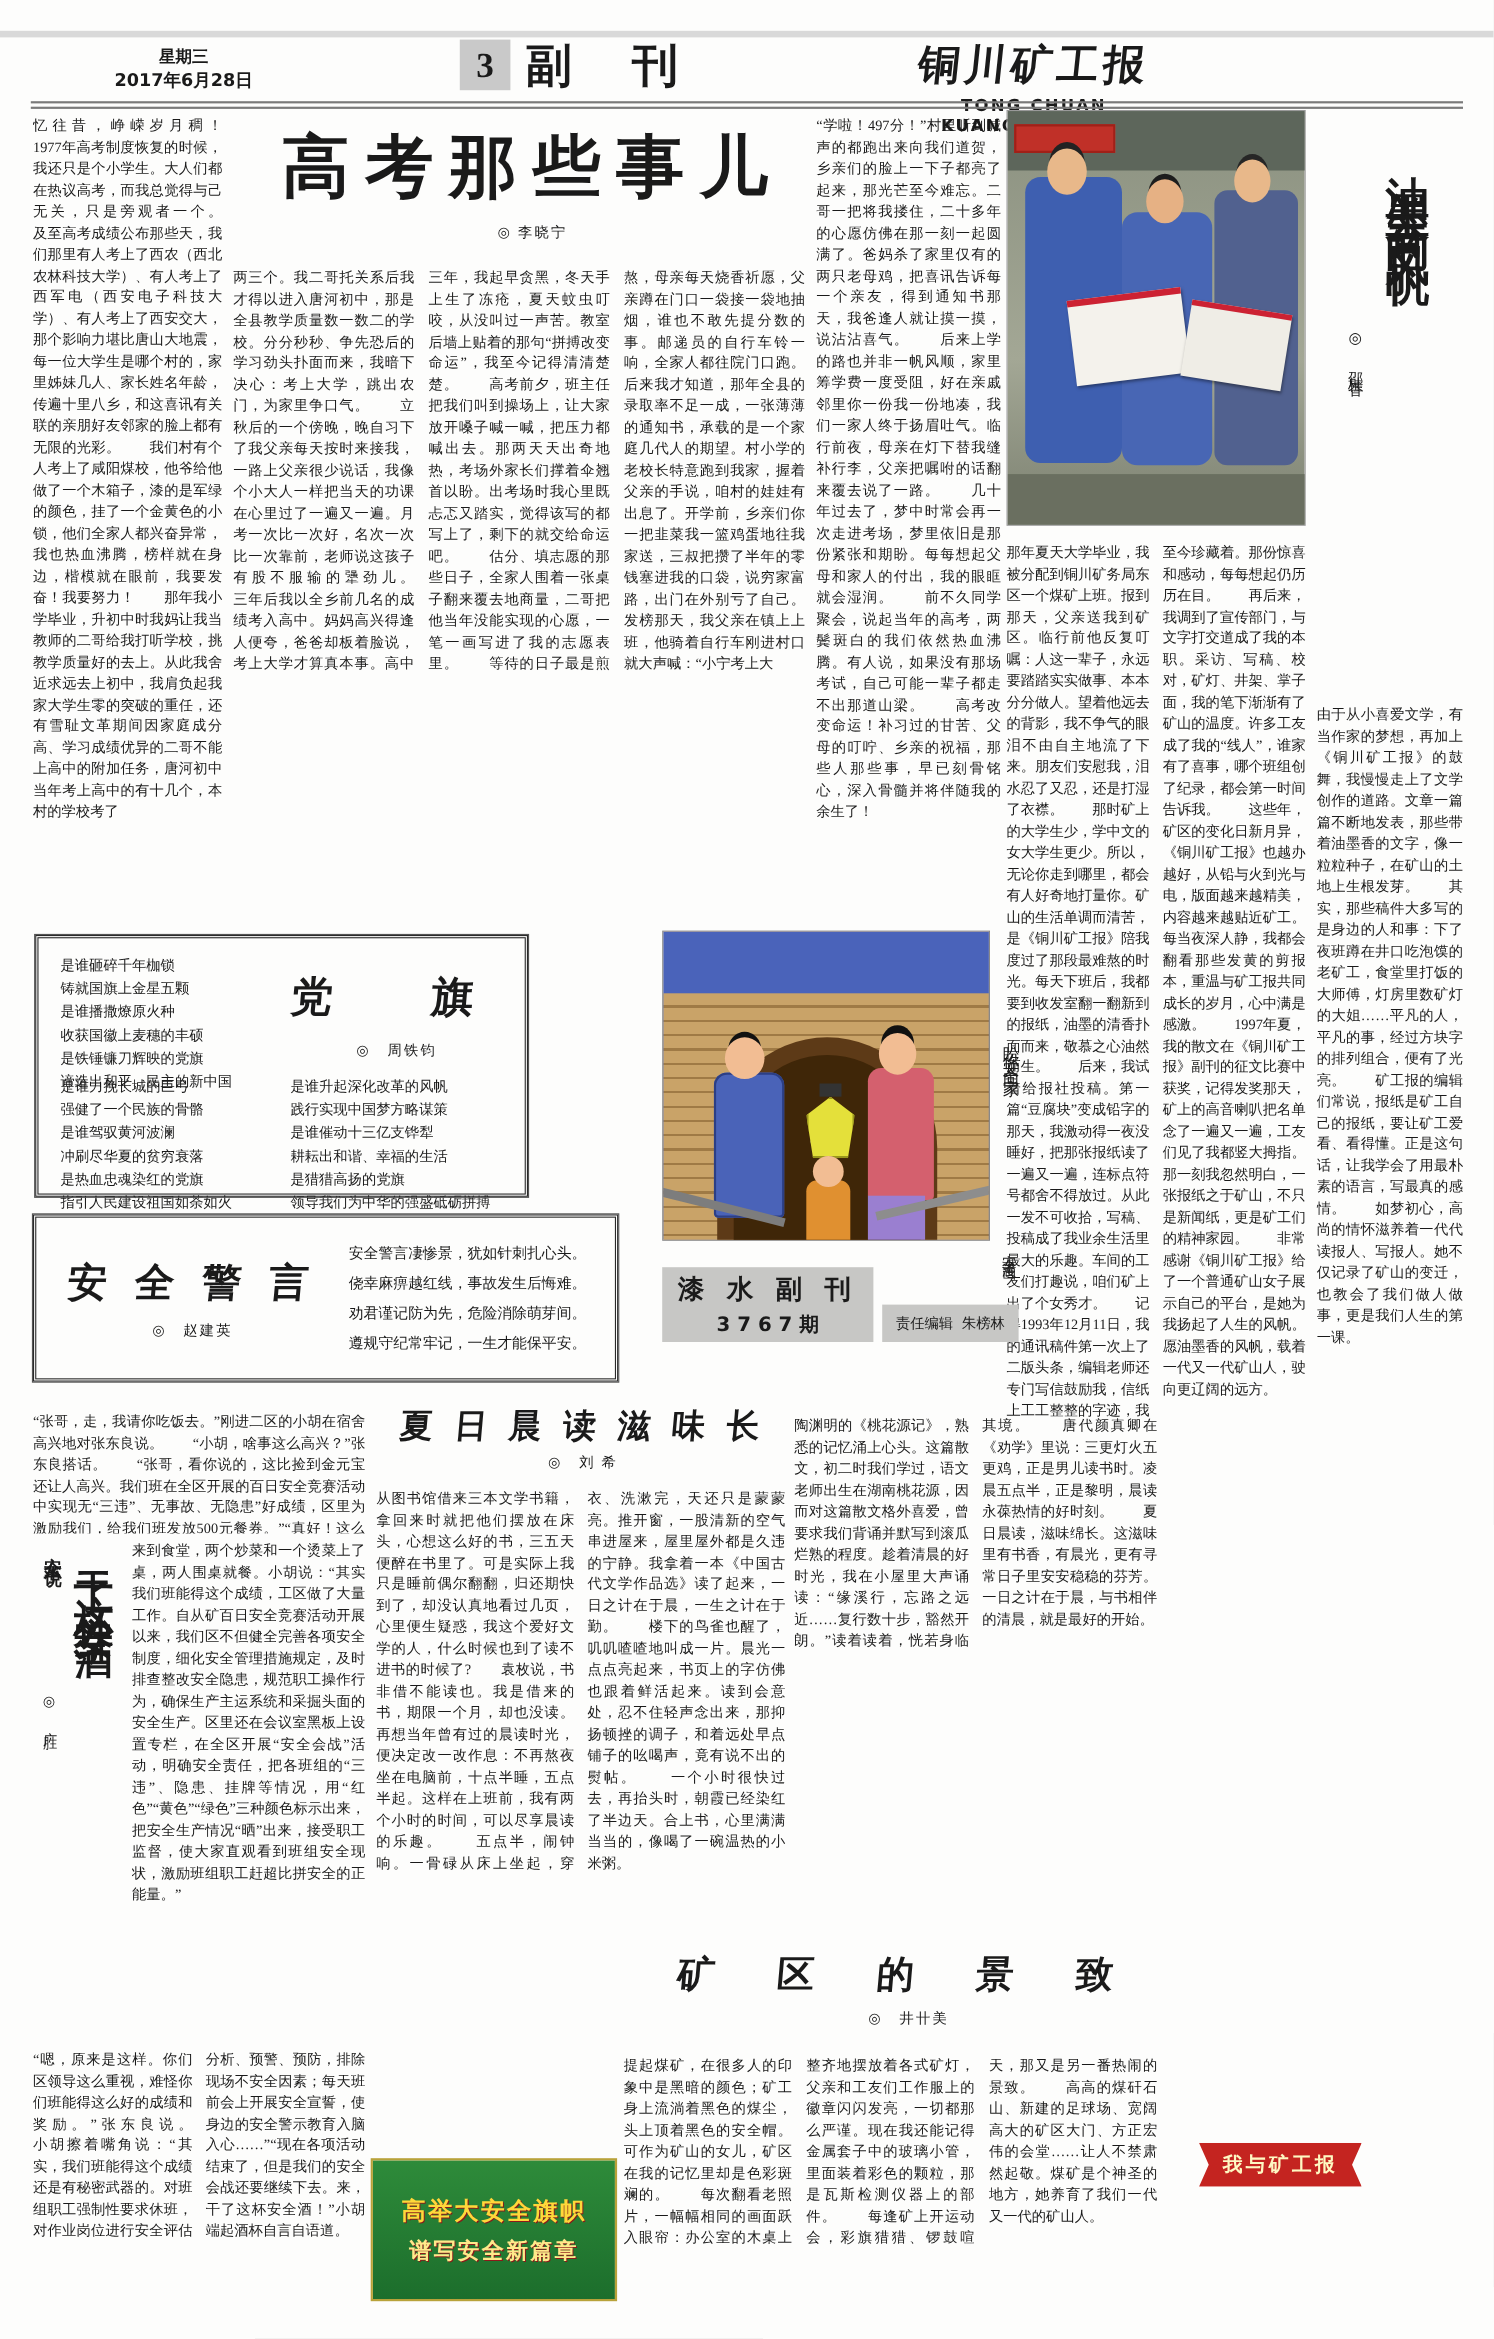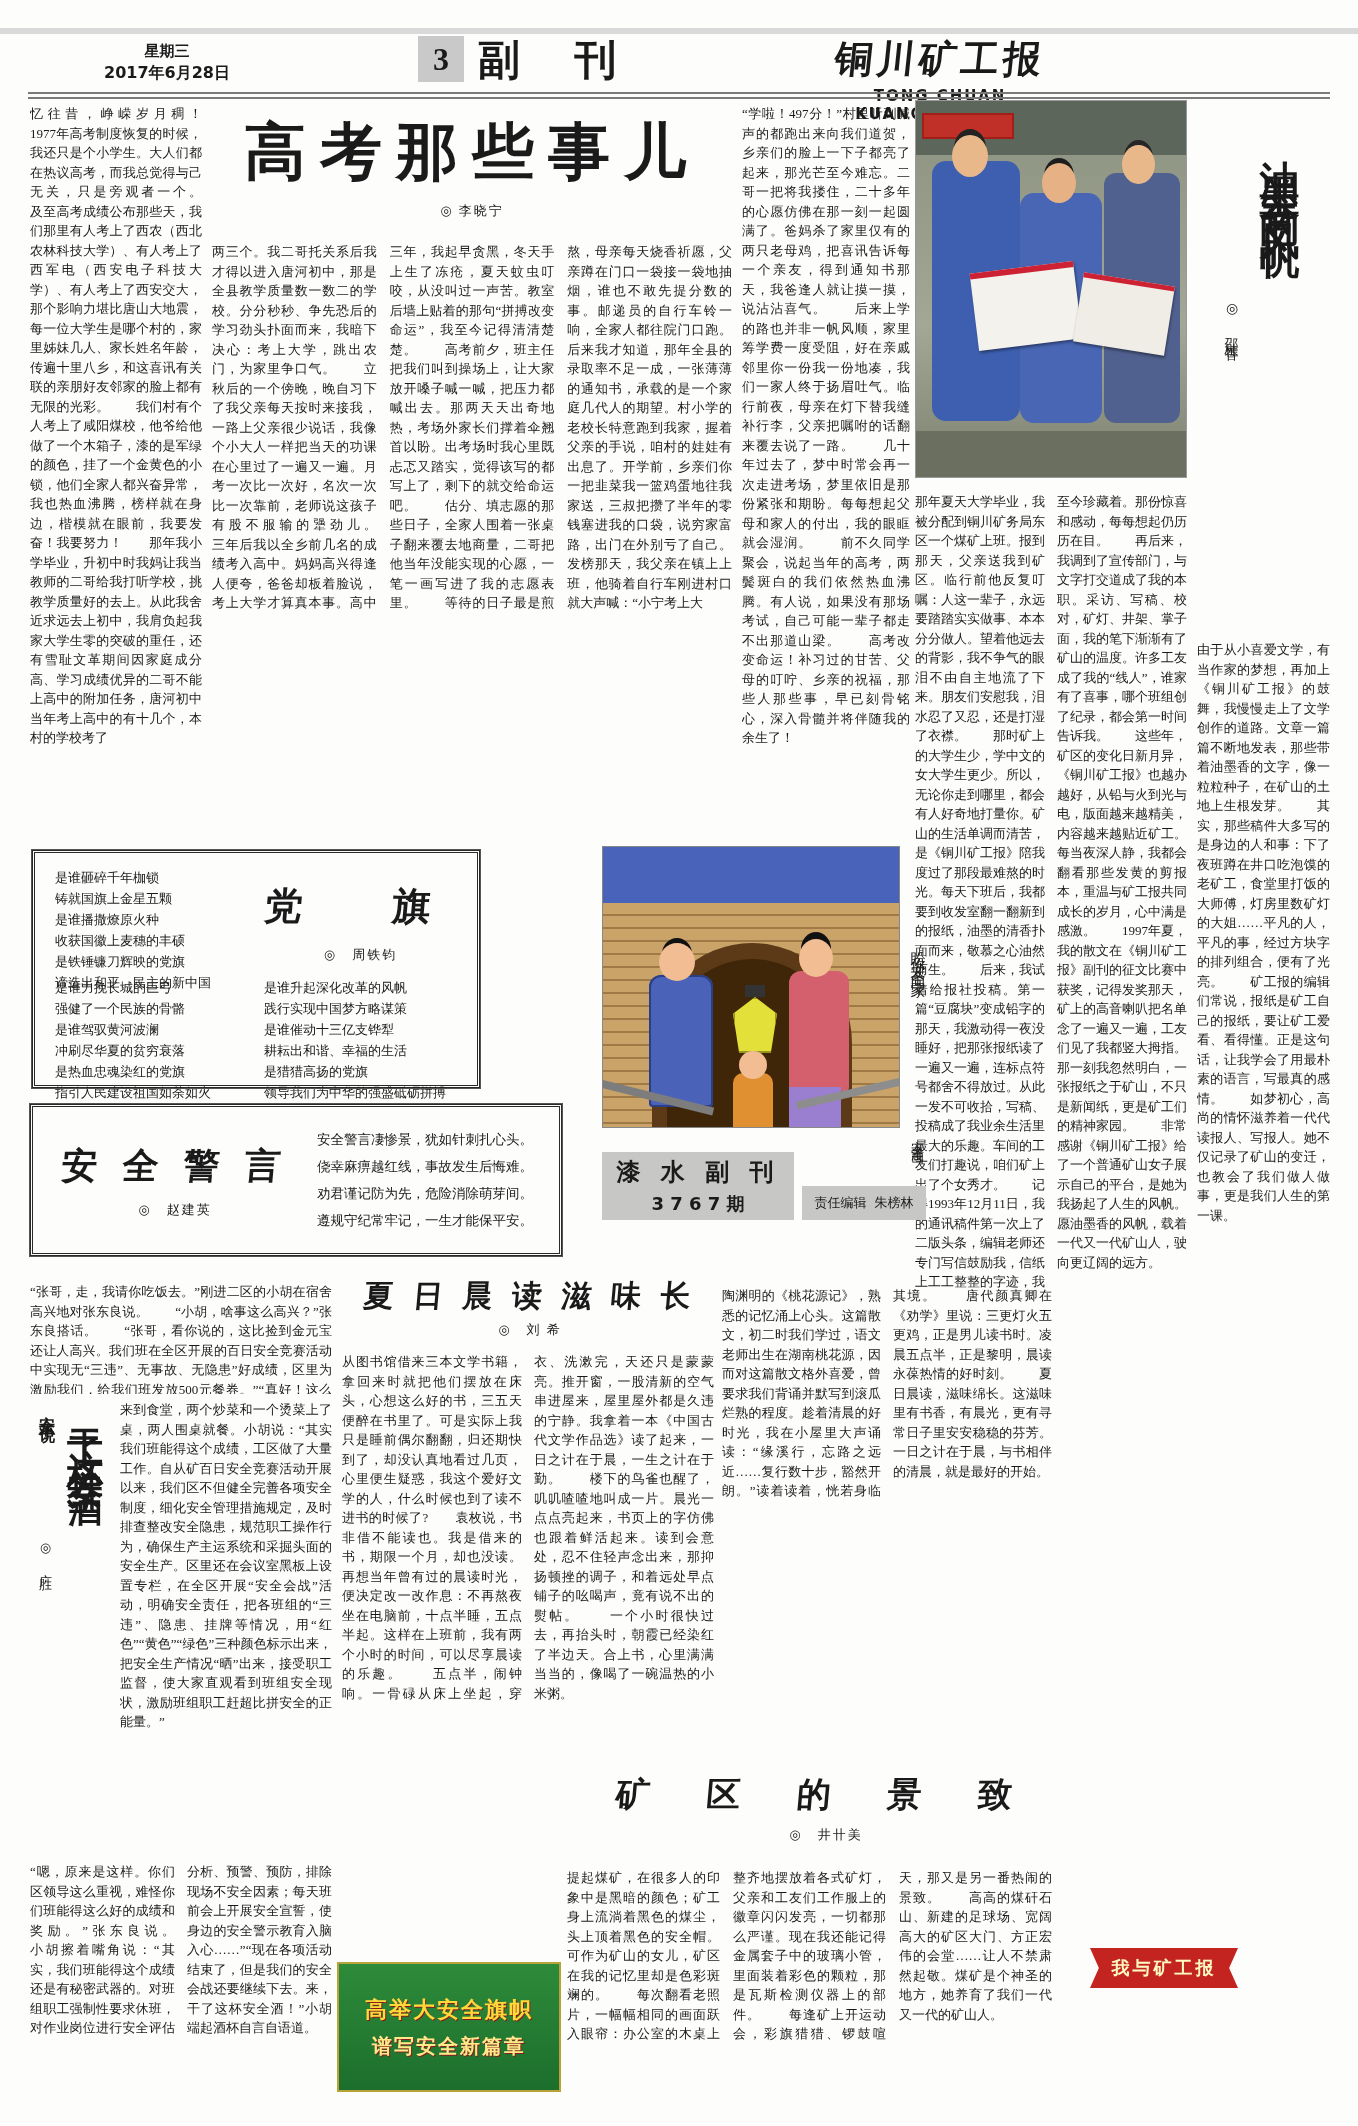--- a/index.html
+++ b/index.html
@@ -41,21 +41,21 @@
   </div>
   <div class="abs" style="left:478px;top:32px;font-size:42px;font-weight:900;letter-spacing:22px">副  刊</div>
   <div class="abs" style="left:800px;top:34px;width:280px;text-align:center">
     <div style="font-size:38px;font-weight:900;transform:skewX(-6deg);letter-spacing:4px">铜川矿工报</div>
     <div class="hd-sans" style="font-size:15px;letter-spacing:2px;margin-top:2px">TONG CHUAN KUANGGONGBAO</div>
   </div>
   <div class="abs rule2" style="left:28px;top:92px;width:1302px"></div>
 
   <div class="abs" style="left:30px;top:104px;width:880px;height:740px">
     <div class="abs jt" style="left:0;top:0;width:172px;height:738px">忆往昔，峥嵘岁月稠！　　1977年高考制度恢复的时候，我还只是个小学生。大人们都在热议高考，而我总觉得与己无关，只是旁观者一个。　　及至高考成绩公布那些天，我们那里有人考上了西农（西北农林科技大学）、有人考上了西军电（西安电子科技大学）、有人考上了西安交大，那个影响力堪比唐山大地震，每一位大学生是哪个村的，家里姊妹几人、家长姓名年龄，传遍十里八乡，和这喜讯有关联的亲朋好友邻家的脸上都有无限的光彩。　　我们村有个人考上了咸阳煤校，他爷给他做了一个木箱子，漆的是军绿的颜色，挂了一个金黄色的小锁，他们全家人都兴奋异常，我也热血沸腾，榜样就在身边，楷模就在眼前，我要发奋！我要努力！　　那年我小学毕业，升初中时我妈让我当教师的二哥给我打听学校，挑教学质量好的去上。从此我舍近求远去上初中，我肩负起我家大学生零的突破的重任，还有雪耻文革期间因家庭成分高、学习成绩优异的二哥不能上高中的附加任务，唐河初中当年考上高中的有十几个，本村的学校考了</div>
-    <div class="abs" style="left:182px;top:6px;width:520px;height:118px">
+    <div class="abs" style="left:194px;top:6px;width:520px;height:118px">
       <div class="hd-sans" style="font-size:62px;letter-spacing:14px;text-align:center">高考那些事儿</div>
       <div class="byline" style="text-align:center;margin-top:8px">◎  李晓宁</div>
     </div>
     <div class="abs jt col3" style="left:182px;top:138px;width:520px;height:600px">两三个。我二哥托关系后我才得以进入唐河初中，那是全县教学质量数一数二的学校。分分秒秒、争先恐后的学习劲头扑面而来，我暗下决心：考上大学，跳出农门，为家里争口气。　　立秋后的一个傍晚，晚自习下了我父亲每天按时来接我，一路上父亲很少说话，我像个小大人一样把当天的功课在心里过了一遍又一遍。月考一次比一次好，名次一次比一次靠前，老师说这孩子有股不服输的犟劲儿。　　三年后我以全乡前几名的成绩考入高中。妈妈高兴得逢人便夸，爸爸却板着脸说，考上大学才算真本事。高中三年，我起早贪黑，冬天手上生了冻疮，夏天蚊虫叮咬，从没叫过一声苦。教室后墙上贴着的那句“拼搏改变命运”，我至今记得清清楚楚。　　高考前夕，班主任把我们叫到操场上，让大家放开嗓子喊一喊，把压力都喊出去。那两天天出奇地热，考场外家长们撑着伞翘首以盼。出考场时我心里既忐忑又踏实，觉得该写的都写上了，剩下的就交给命运吧。　　估分、填志愿的那些日子，全家人围着一张桌子翻来覆去地商量，二哥把他当年没能实现的心愿，一笔一画写进了我的志愿表里。　　等待的日子最是煎熬，母亲每天烧香祈愿，父亲蹲在门口一袋接一袋地抽烟，谁也不敢先提分数的事。邮递员的自行车铃一响，全家人都往院门口跑。　　后来我才知道，那年全县的录取率不足一成，一张薄薄的通知书，承载的是一个家庭几代人的期望。村小学的老校长特意跑到我家，握着父亲的手说，咱村的娃娃有出息了。开学前，乡亲们你一把韭菜我一篮鸡蛋地往我家送，三叔把攒了半年的零钱塞进我的口袋，说穷家富路，出门在外别亏了自己。　　发榜那天，我父亲在镇上上班，他骑着自行车刚进村口就大声喊：“小宁考上大</div>
     <div class="abs jt" style="left:712px;top:0;width:168px;height:738px">“学啦！497分！”村里听到喊声的都跑出来向我们道贺，乡亲们的脸上一下子都亮了起来，那光芒至今难忘。二哥一把将我搂住，二十多年的心愿仿佛在那一刻一起圆满了。爸妈杀了家里仅有的两只老母鸡，把喜讯告诉每一个亲友，得到通知书那天，我爸逢人就让摸一摸，说沾沾喜气。　　后来上学的路也并非一帆风顺，家里筹学费一度受阻，好在亲戚邻里你一份我一份地凑，我们一家人终于扬眉吐气。临行前夜，母亲在灯下替我缝补行李，父亲把嘱咐的话翻来覆去说了一路。　　几十年过去了，梦中时常会再一次走进考场，梦里依旧是那份紧张和期盼。每每想起父母和家人的付出，我的眼眶就会湿润。　　前不久同学聚会，说起当年的高考，两鬓斑白的我们依然热血沸腾。有人说，如果没有那场考试，自己可能一辈子都走不出那道山梁。　　高考改变命运！补习过的甘苦、父母的叮咛、乡亲的祝福，那些人那些事，早已刻骨铭心，深入骨髓并将伴随我的余生了！</div>
   </div>
 
   <div class="abs photo" style="left:915px;top:100px;width:272px;height:378px">
     <div class="abs" style="left:0;top:0;width:272px;height:54px;background:#5d665b"></div>
     <div class="abs" style="left:6px;top:12px;width:92px;height:26px;background:#c03028;box-shadow:inset 0 0 0 2px #a02018"></div>

